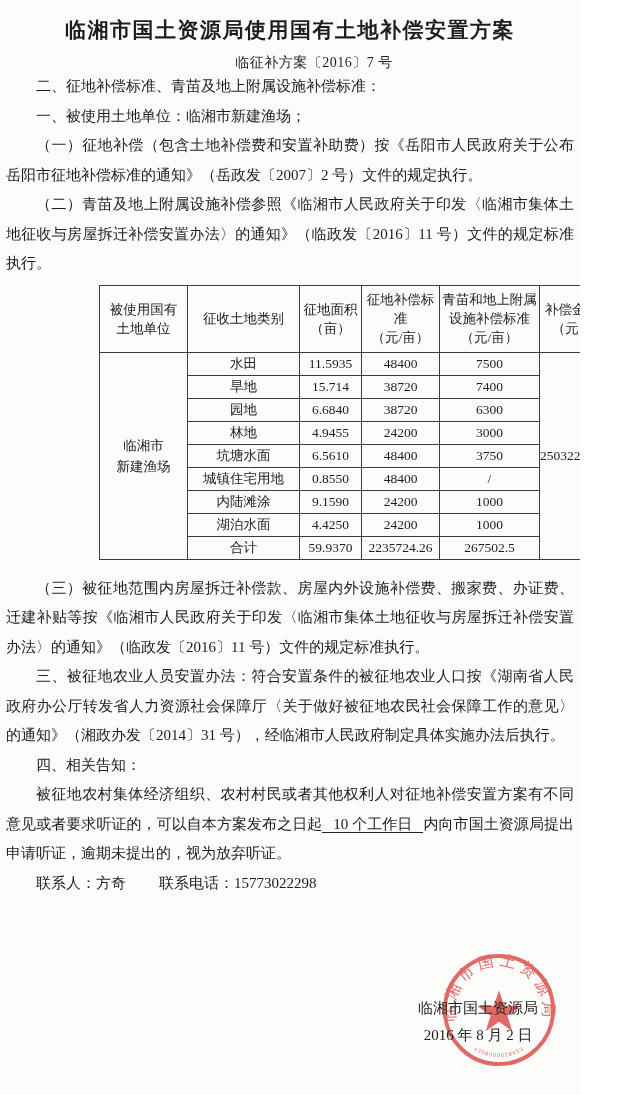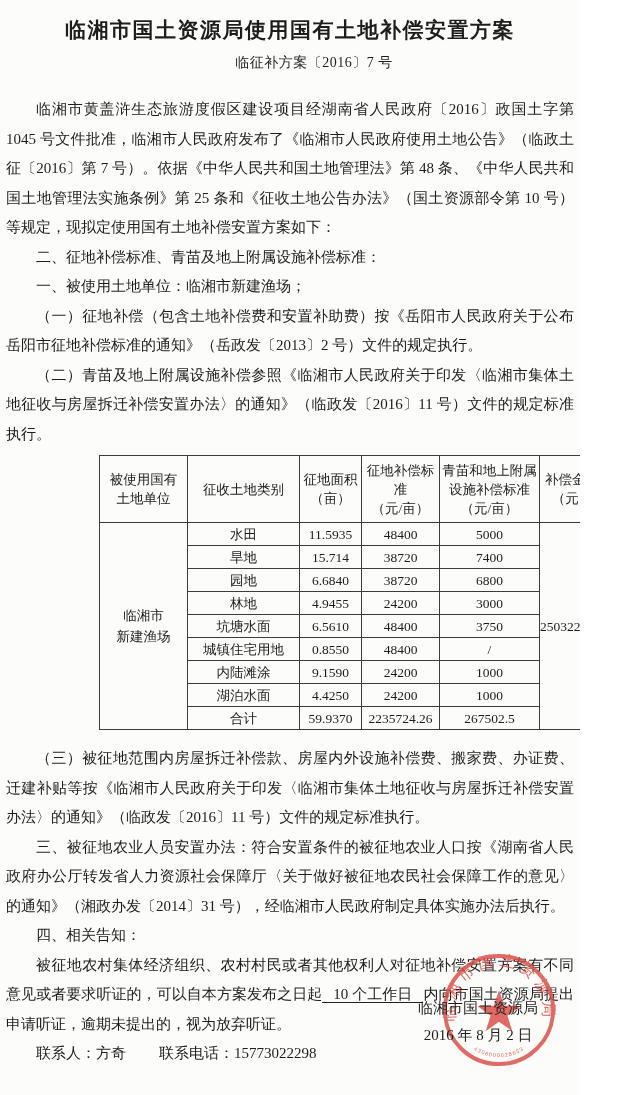--- a/index.html
+++ b/index.html
@@ -55,24 +55,23 @@
 </style>
 </head>
 <body>
 
 <div class="page">
 
   <div class="doc-title">临湘市国土资源局使用国有土地补偿安置方案</div>
   <div class="doc-number">临征补方案〔2016〕7 号</div>
 
   <div class="body-text">
-    <p class="intro">临湘市黄盖浒生态旅游度假区建设项目经湖南省人民政府〔2016〕政国土字第 1045 号文件批准，临湘市人民政府发布了《临湘市人民政府使用土地公告》（临政土征〔2016〕第 7 号）。依据《中华人民共和国土地管理法》第 48 条、《中华人民共和国土地管理法实施条例》第 25 条和《征收土地公告办法》（国土资源部令第 10 号）等规定，现拟定使用国有土地补偿安置方案如下：</p>
     <p>二、征地补偿标准、青苗及地上附属设施补偿标准：</p>
     <p>一、被使用土地单位：临湘市新建渔场；</p>
-    <p>（一）征地补偿（包含土地补偿费和安置补助费）按《岳阳市人民政府关于公布岳阳市征地补偿标准的通知》（岳政发〔2013〕2 号）文件的规定执行。</p>
+    <p>（一）征地补偿（包含土地补偿费和安置补助费）按《岳阳市人民政府关于公布岳阳市征地补偿标准的通知》（岳政发〔2007〕2 号）文件的规定执行。</p>
     <p>（二）青苗及地上附属设施补偿参照《临湘市人民政府关于印发〈临湘市集体土地征收与房屋拆迁补偿安置办法〉的通知》（临政发〔2016〕11 号）文件的规定标准执行。</p>
 
     <table class="comp-table">
       <colgroup>
         <col style="width:88px">
           <col style="width:112px">
           <col style="width:62px">
         <col style="width:78px">
           <col style="width:100px">
           <col style="width:65px">
@@ -93,34 +92,34 @@
 （元）</th>
         </tr>
       </thead>
       <tbody>
         <tr>
           <td class="unit-cell" rowspan="9">临湘市
 新建渔场</td>
           <td>水田</td>
           <td>11.5935</td>
           <td>48400</td>
-          <td>5000</td>
+          <td>7500</td>
           <td class="bold" rowspan="9">2503226.76</td>
         </tr>
         <tr>
           <td>旱地</td>
           <td>15.714</td>
           <td>38720</td>
           <td>7400</td>
         </tr>
         <tr>
           <td>园地</td>
           <td>6.6840</td>
           <td>38720</td>
-          <td>6800</td>
+          <td>6300</td>
         </tr>
         <tr>
           <td>林地</td>
           <td>4.9455</td>
           <td>24200</td>
           <td>3000</td>
         </tr>
         <tr>
           <td>坑塘水面</td>
           <td>6.5610</td>

